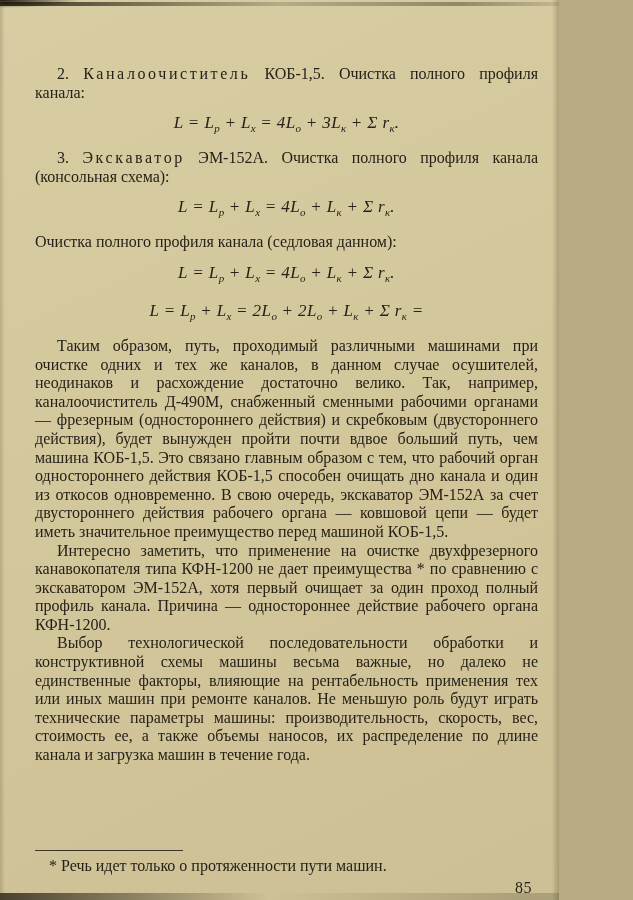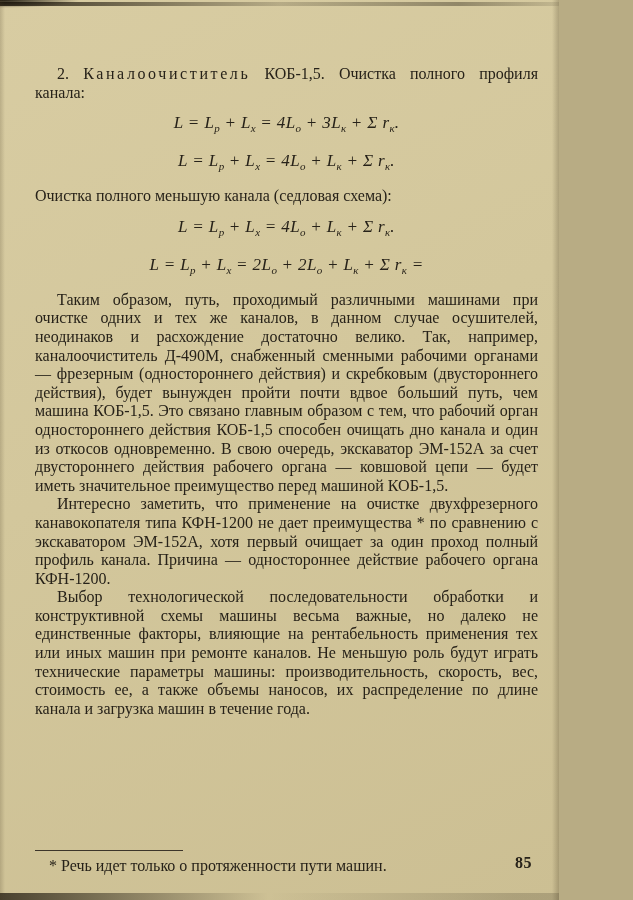--- a/index.html
+++ b/index.html
@@ -37,43 +37,44 @@
     line-height:24px;
     margin:9px 0 9px 0;
     letter-spacing:.4px;
   }
   .formula.cont{margin-top:-4px;}
   .formula .sub{font-size:11px;vertical-align:-4px;letter-spacing:0;}
 
   .footnote{position:absolute;left:35px;right:120px;bottom:24px;font-size:14px;line-height:17px;}
   .footnote-rule{width:148px;border:0;border-top:1.2px solid #3c352a;margin:0 0 6px 0;}
   .footnote-text{text-indent:14px;text-align:left;}
-  .pagenum{position:absolute;right:27px;bottom:28px;font-size:16px;font-weight:bold;letter-spacing:.5px;}
+  .pagenum{position:absolute;right:27px;bottom:3px;font-size:16px;font-weight:normal;letter-spacing:.5px;}
 </style>
 </head>
 <body>
 
 <div class="page">
 
   <div class="art-top"></div>
   <div class="art-corner"></div>
   <div class="art-bottom"></div>
   <div class="art-right"></div>
   <div class="art-left"></div>
 
   <div class="content">
 
     <p class="heading"><span>2. </span><span class="spaced">Каналоочиститель</span><span> КОБ-1,5. Очистка полного профиля канала:</span></p>
 
     <div class="formula"><span>L = L</span><span class="sub">р</span><span> + L</span><span class="sub">х</span><span> = 4L</span><span class="sub">о</span><span> + 3L</span><span class="sub">к</span><span> + Σ r</span><span class="sub">к</span><span>.</span></div>
 
+    <p class="heading"><span>3. </span><span class="spaced">Экскаватор</span><span> ЭМ-152А. Очистка полного профиля канала (консольная схема):</span></p>
 
     <div class="formula"><span>L = L</span><span class="sub">р</span><span> + L</span><span class="sub">х</span><span> = 4L</span><span class="sub">о</span><span> + L</span><span class="sub">к</span><span> + Σ r</span><span class="sub">к</span><span>.</span></div>
 
-    <p class="subheading">Очистка полного меньшую канала (седловая схема):</p>
+    <p class="subheading">Очистка полного профиля канала (седловая данном):</p>
 
     <div class="formula"><span>L = L</span><span class="sub">р</span><span> + L</span><span class="sub">х</span><span> = 4L</span><span class="sub">о</span><span> + L</span><span class="sub">к</span><span> + Σ r</span><span class="sub">к</span><span>.</span></div>
 
 
     <div class="formula"><span>L = L</span><span class="sub">р</span><span> + L</span><span class="sub">х</span><span> = 2L</span><span class="sub">о</span><span> + 2L</span><span class="sub">о</span><span> + L</span><span class="sub">к</span><span> + Σ r</span><span class="sub">к</span><span> =</span></div>
 
     <p class="body-para">Таким образом, путь, проходимый различными машинами при очистке одних и тех же каналов, в данном случае осушителей, неодинаков и расхождение достаточно велико. Так, например, каналоочиститель Д-490М, снабженный сменными рабочими органами — фрезерным (одностороннего действия) и скребковым (двустороннего действия), будет вынужден пройти почти вдвое больший путь, чем машина КОБ-1,5. Это связано главным образом с тем, что рабочий орган одностороннего действия КОБ-1,5 способен очищать дно канала и один из откосов одновременно. В свою очередь, экскаватор ЭМ-152А за счет двустороннего действия рабочего органа — ковшовой цепи — будет иметь значительное преимущество перед машиной КОБ-1,5.</p>
 
     <p class="body-para">Интересно заметить, что применение на очистке двухфрезерного канавокопателя типа КФН-1200 не дает преимущества * по сравнению с экскаватором ЭМ-152А, хотя первый очищает за один проход полный профиль канала. Причина — одностороннее действие рабочего органа КФН-1200.</p>
 

